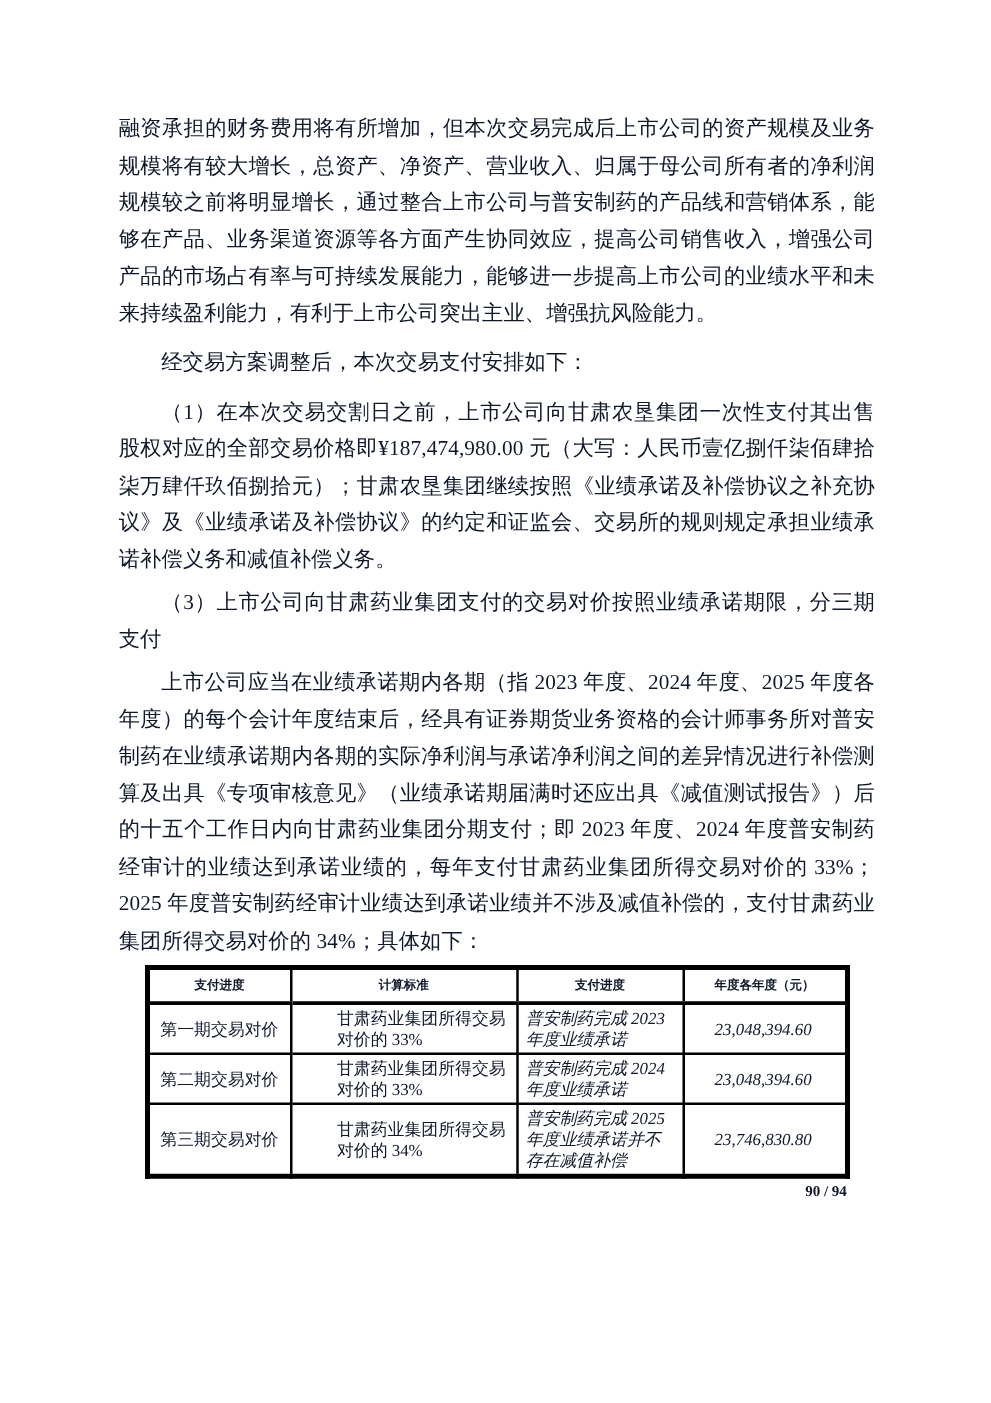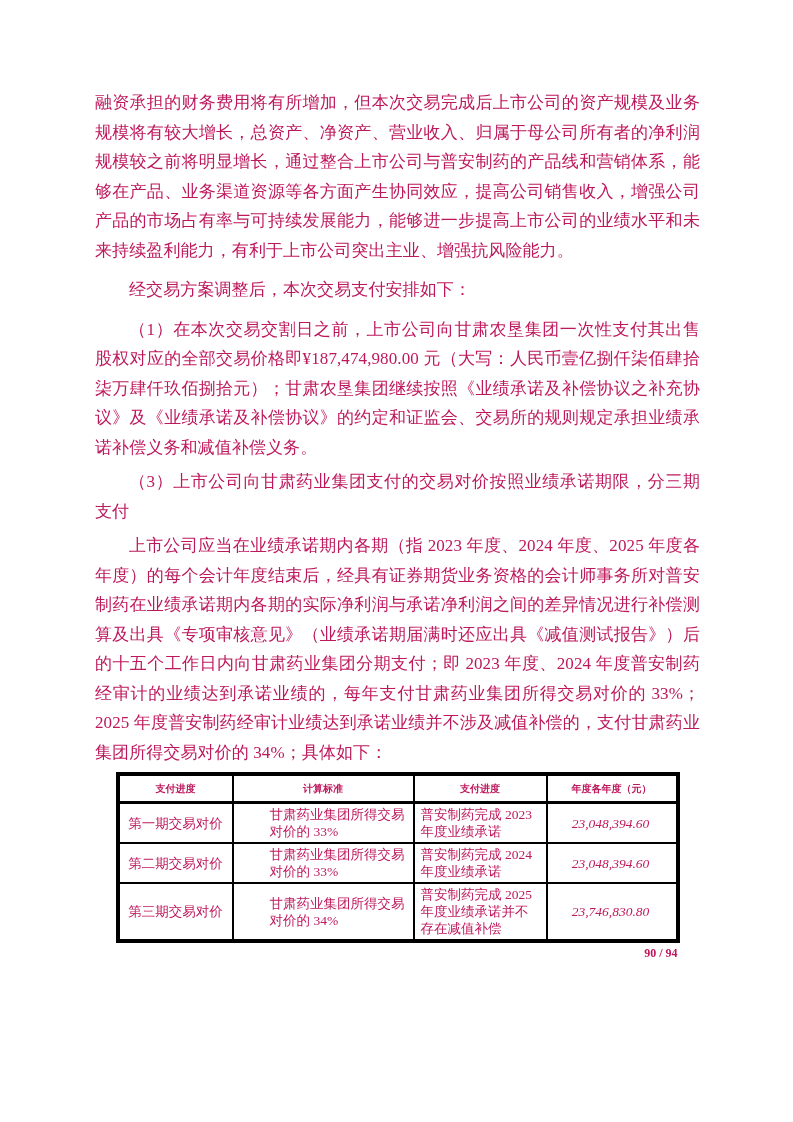--- a/index.html
+++ b/index.html
@@ -7,21 +7,21 @@
     padding: 0;
     background: #ffffff;
   }
   .page {
     position: relative;
     width: 793px;
     height: 1122px;
     background: #ffffff;
     overflow: hidden;
     font-family: "Liberation Serif", "DejaVu Serif", serif;
-    color: #be185d;
+    color: #0f172a;
   }
   .content {
     position: absolute;
     left: 95px;
     top: 88px;
     width: 605px;
   }
   .para {
     margin: 0;
     font-size: 17px;
@@ -53,21 +53,21 @@
   }
   table.pay td {
     border: 2px solid #000;
     font-size: 13.5px;
     line-height: 17px;
     vertical-align: middle;
     padding: 2px 6px;
   }
   table.pay td.c1 { text-align: center; padding: 2px 2px; }
   table.pay td.c2 { text-align: left; padding-left: 36px; }
-  table.pay td.c3 { text-align: left; }
+  table.pay td.c3 { text-align: left; font-style: italic; }
   table.pay td.c4 { text-align: center; padding-right: 8px; font-style: italic; }
 
   .page-footer {
     width: 560px;
     margin: 2px auto 0 auto;
     text-align: right;
     font-weight: bold;
     font-size: 12px;
     line-height: 16px;
   }

